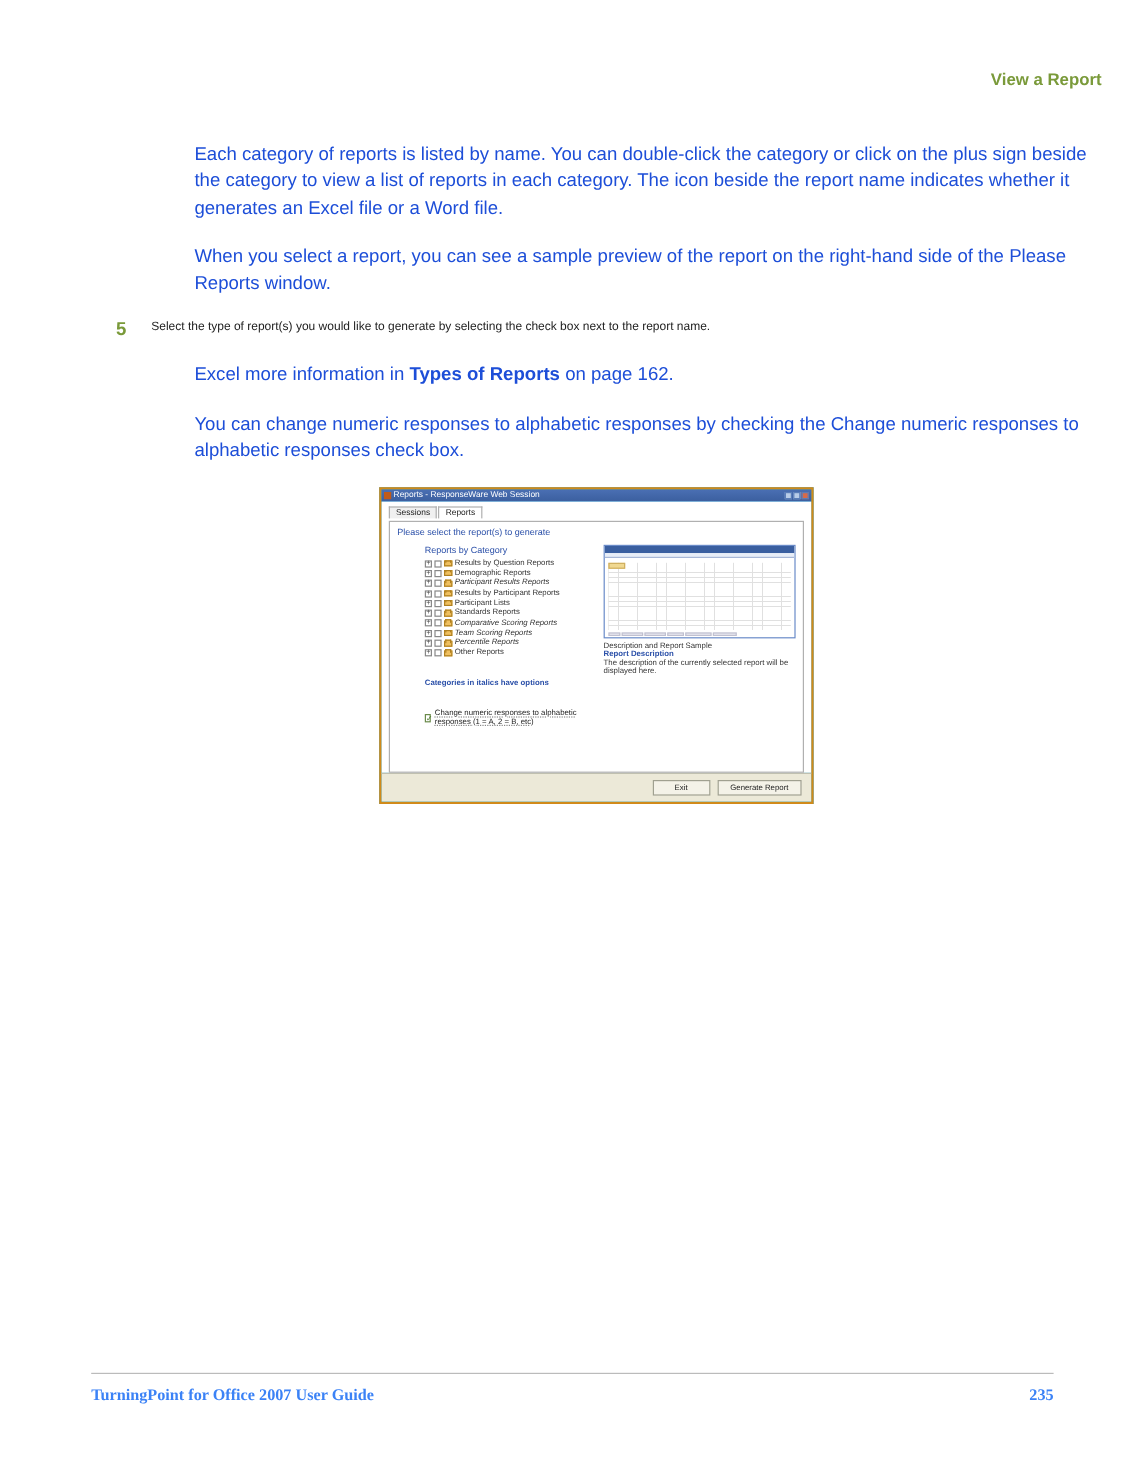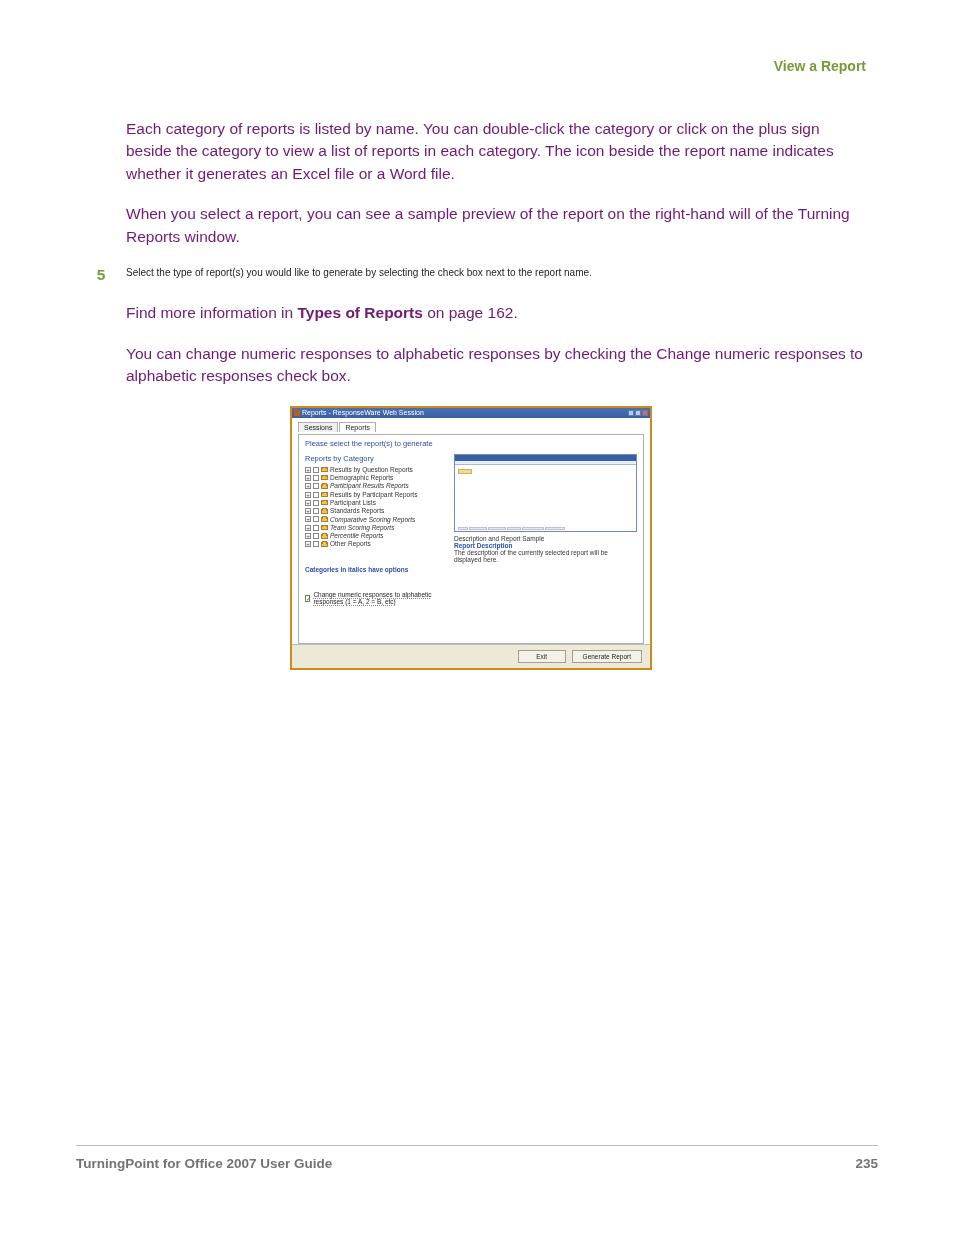--- a/index.html
+++ b/index.html
@@ -5,34 +5,35 @@
   * { box-sizing: border-box; margin: 0; padding: 0; }
   body {
     width: 954px;
     height: 1235px;
     background: #ffffff;
     font-family: "Myriad Pro", "Segoe UI", Arial, sans-serif;
     color: #222;
     position: relative;
   }
   .page {
-    padding: 58px 88px 0 76px;
+    padding: 58px 36px 0 76px;
   }
   .header-link {
     text-align: right;
     color: #7a9a3a;
     font-weight: 600;
     font-size: 14px;
     margin-bottom: 44px;
   }
   .body-text p {
     font-size: 15.5px;
     line-height: 1.45;
     margin-bottom: 18px;
-    color: #701a75;
+    color: #1d4ed8;
+    margin-left: 36px;
   }
   .step-row {
     display: flex;
     align-items: flex-start;
     margin-bottom: 18px;
   }
   .step-num {
     width: 50px;
     flex: 0 0 50px;
     text-align: center;
@@ -92,21 +93,21 @@
   .tab-panel { border: 1px solid #b0b0b0; background: #fff; padding: 4px 6px; min-height: 210px; position: relative; }
   .instr { color: #2a4fa8; font-size: 7.5px; margin-bottom: 6px; }
   .section-label { color: #2a4fa8; font-size: 7.5px; margin-bottom: 3px; }
   .tree-row { display: flex; align-items: center; gap: 2px; font-size: 6.5px; color: #333; margin-bottom: 0.5px; line-height: 1.2; }
   .tree-row.italic { font-style: italic; }
   .expander { width: 6px; height: 6px; border: 0.5px solid #888; color: #444; font-size: 6px; line-height: 5px; text-align: center; background: #fff; }
   .chk { width: 6px; height: 6px; border: 0.5px solid #888; background: #fff; }
   .folder { width: 7px; height: 5px; background: #f0c060; border: 0.5px solid #b08020; position: relative; }
   .folder::before { content: ""; position: absolute; top: -1.5px; left: 0; width: 3px; height: 1.5px; background: #f0c060; border: 0.5px solid #b08020; border-bottom: none; }
   .split { display: flex; gap: 4px; }
-  .left-pane { width: 145px; }
+  .left-pane { width: 145px; margin-left: 23px; }
   .right-pane { flex: 1; }
   .preview-box {
     border: 1px solid #6a8bc8;
     background: #fff;
     height: 78px;
     position: relative;
     overflow: hidden;
   }
   .preview-header {
     background: #3a5fa0; height: 6px;
@@ -141,44 +142,45 @@
   }
   .page-footer {
     position: absolute;
     bottom: 64px;
     left: 76px;
     right: 76px;
     border-top: 1px solid #bbb;
     padding-top: 10px;
     display: flex;
     justify-content: space-between;
-    color: #737373;
+    color: #3b82f6;
     font-weight: 600;
     font-size: 13.5px;
+    font-family: Liberation Serif, serif;
   }
 </style>
 </head>
 <body>
 
 <div class="page">
   <div class="header-link">View a Report</div>
 
   <div class="body-text indent">
     <p>Each category of reports is listed by name. You can double-click the category or click on the plus sign beside the category to view a list of reports in each category. The icon beside the report name indicates whether it generates an Excel file or a Word file.</p>
-    <p>When you select a report, you can see a sample preview of the report on the right-hand will of the Turning Reports window.</p>
+    <p>When you select a report, you can see a sample preview of the report on the right-hand side of the Please Reports window.</p>
   </div>
 
   <div class="step-row indent">
     <div class="step-num">5</div>
     <p style="font-size:10px;line-height:1.45;">Select the type of report(s) you would like to generate by selecting the check box next to the report name.</p>
   </div>
 
   <div class="body-text indent">
     <p>
-      <span>Find more information in </span><span class="bolditalic">Types of Reports</span><span> on page 162.</span>
+      <span>Excel more information in </span><span class="bolditalic">Types of Reports</span><span> on page 162.</span>
     </p>
     <p>You can change numeric responses to alphabetic responses by checking the Change numeric responses to alphabetic responses check box.</p>
   </div>
 
 
   <div class="screenshot-wrap">
     <div class="screenshot">
       <div class="titlebar">
         <div class="titlebar-left">
           <span class="title-icon"></span>

